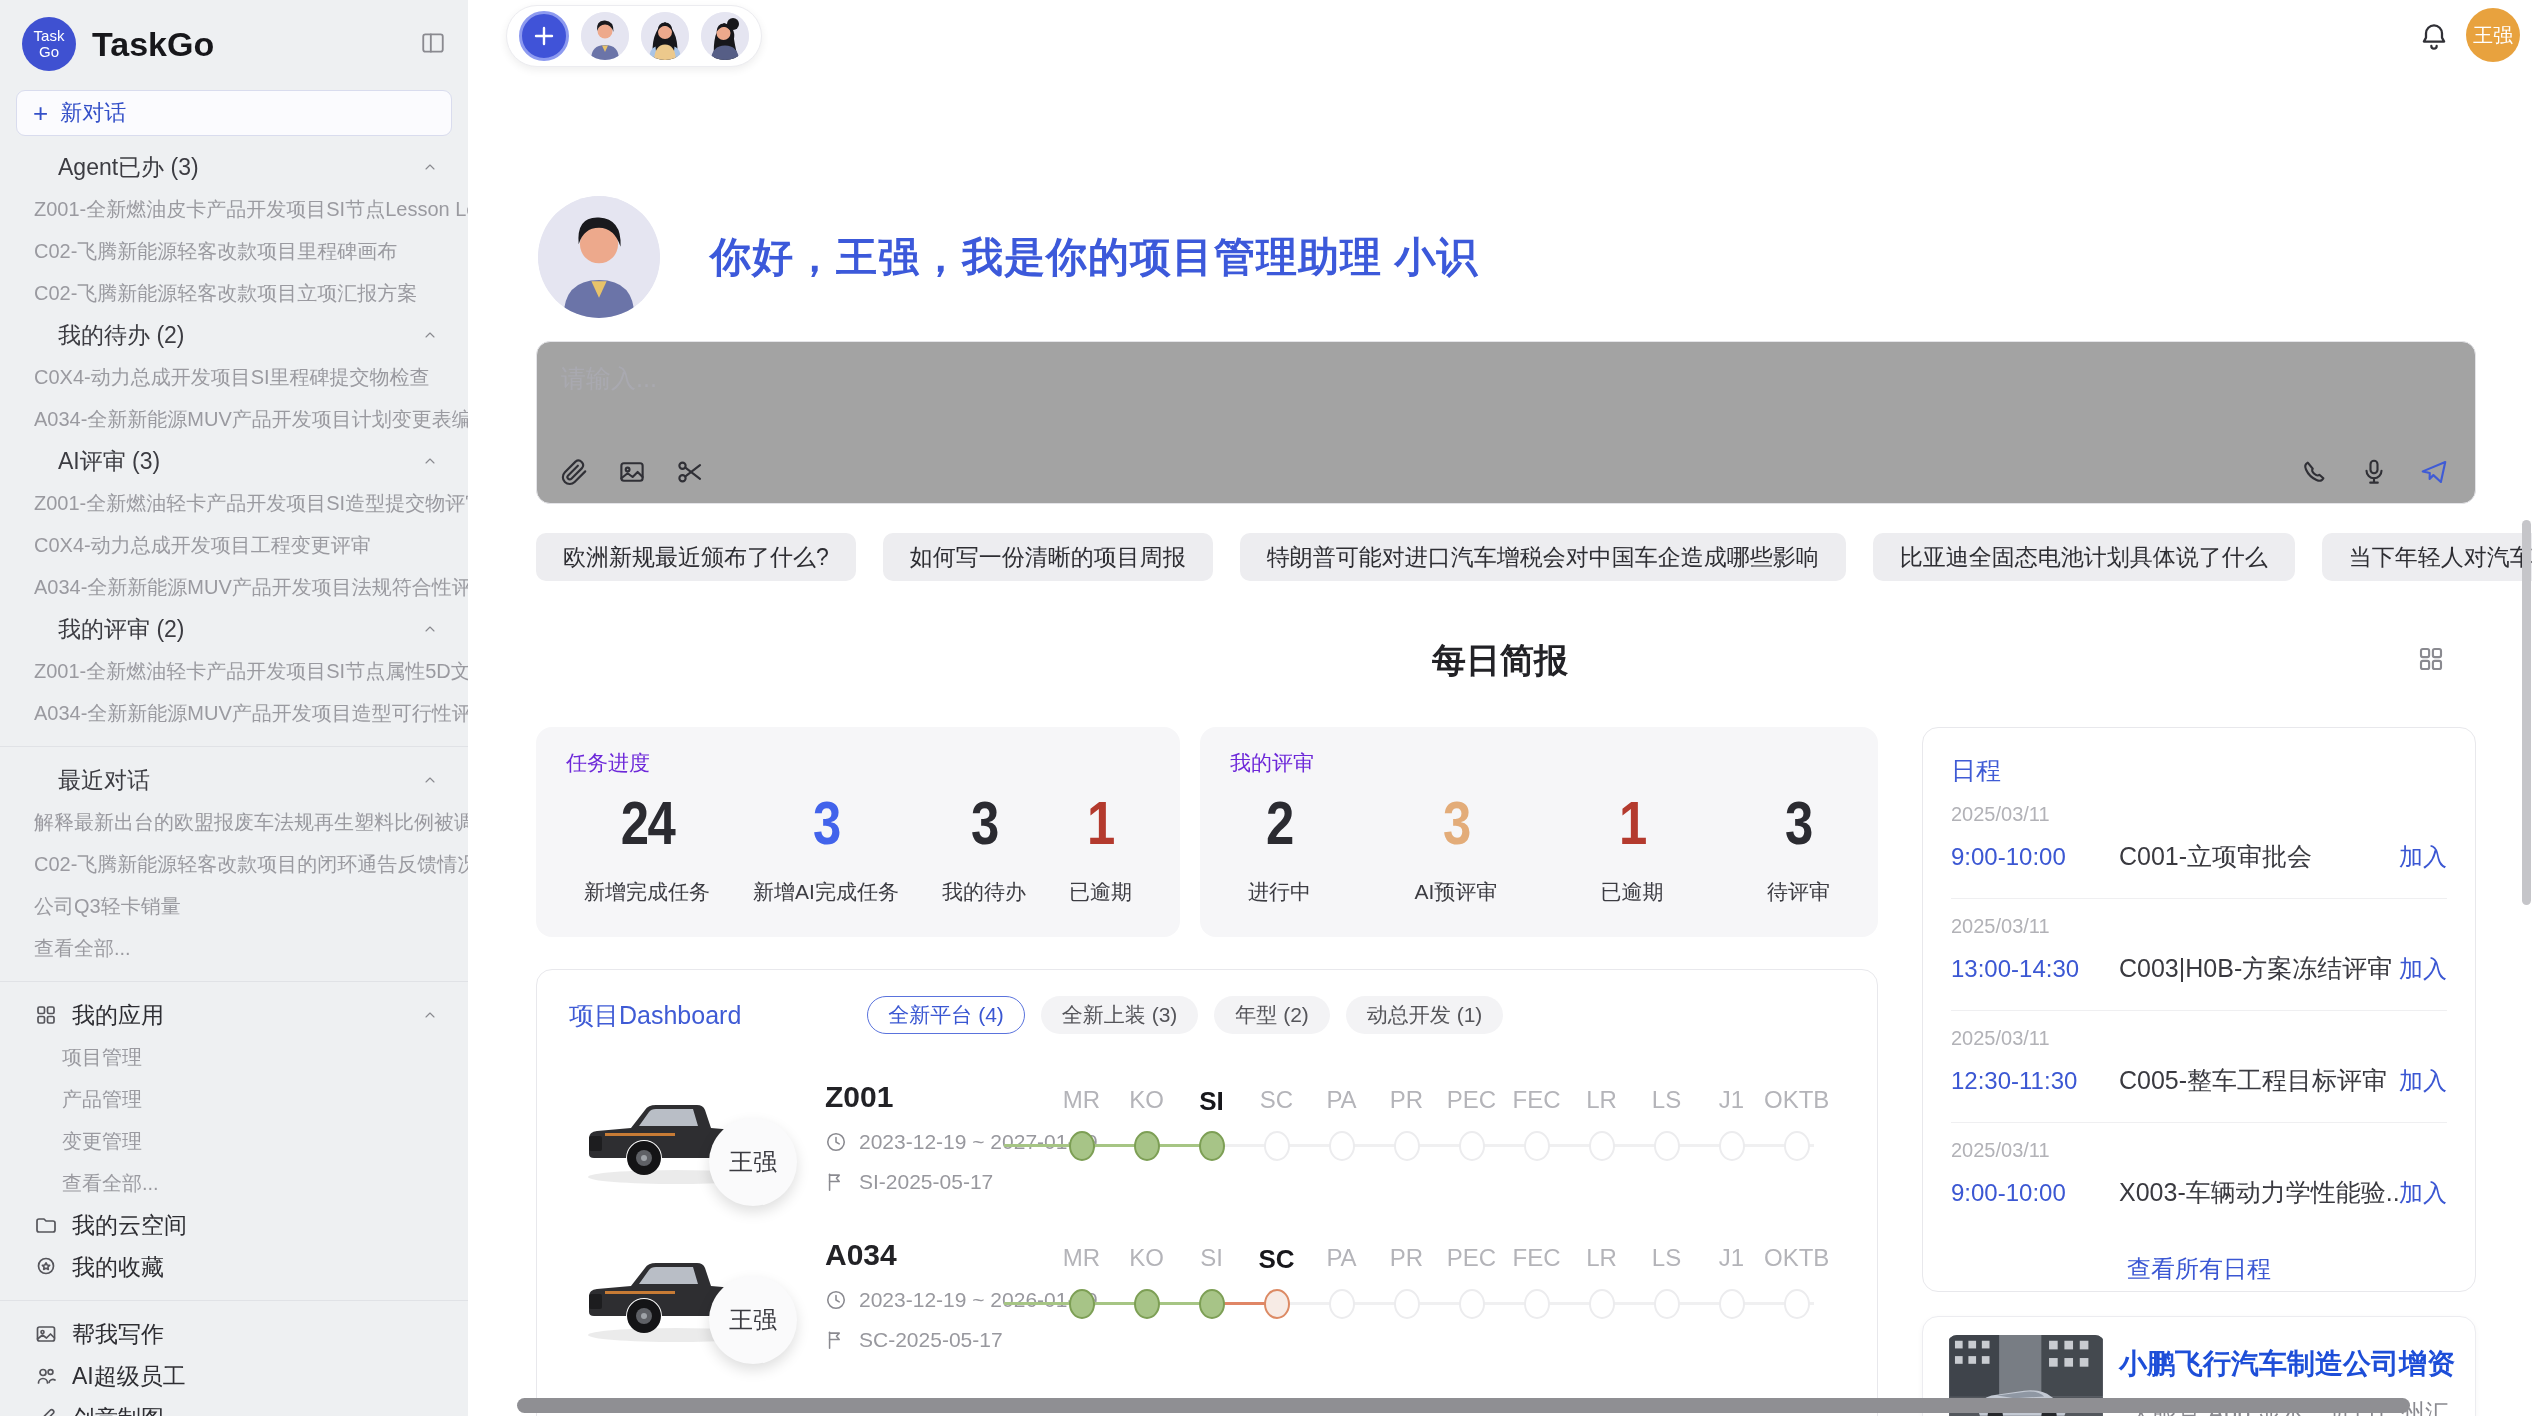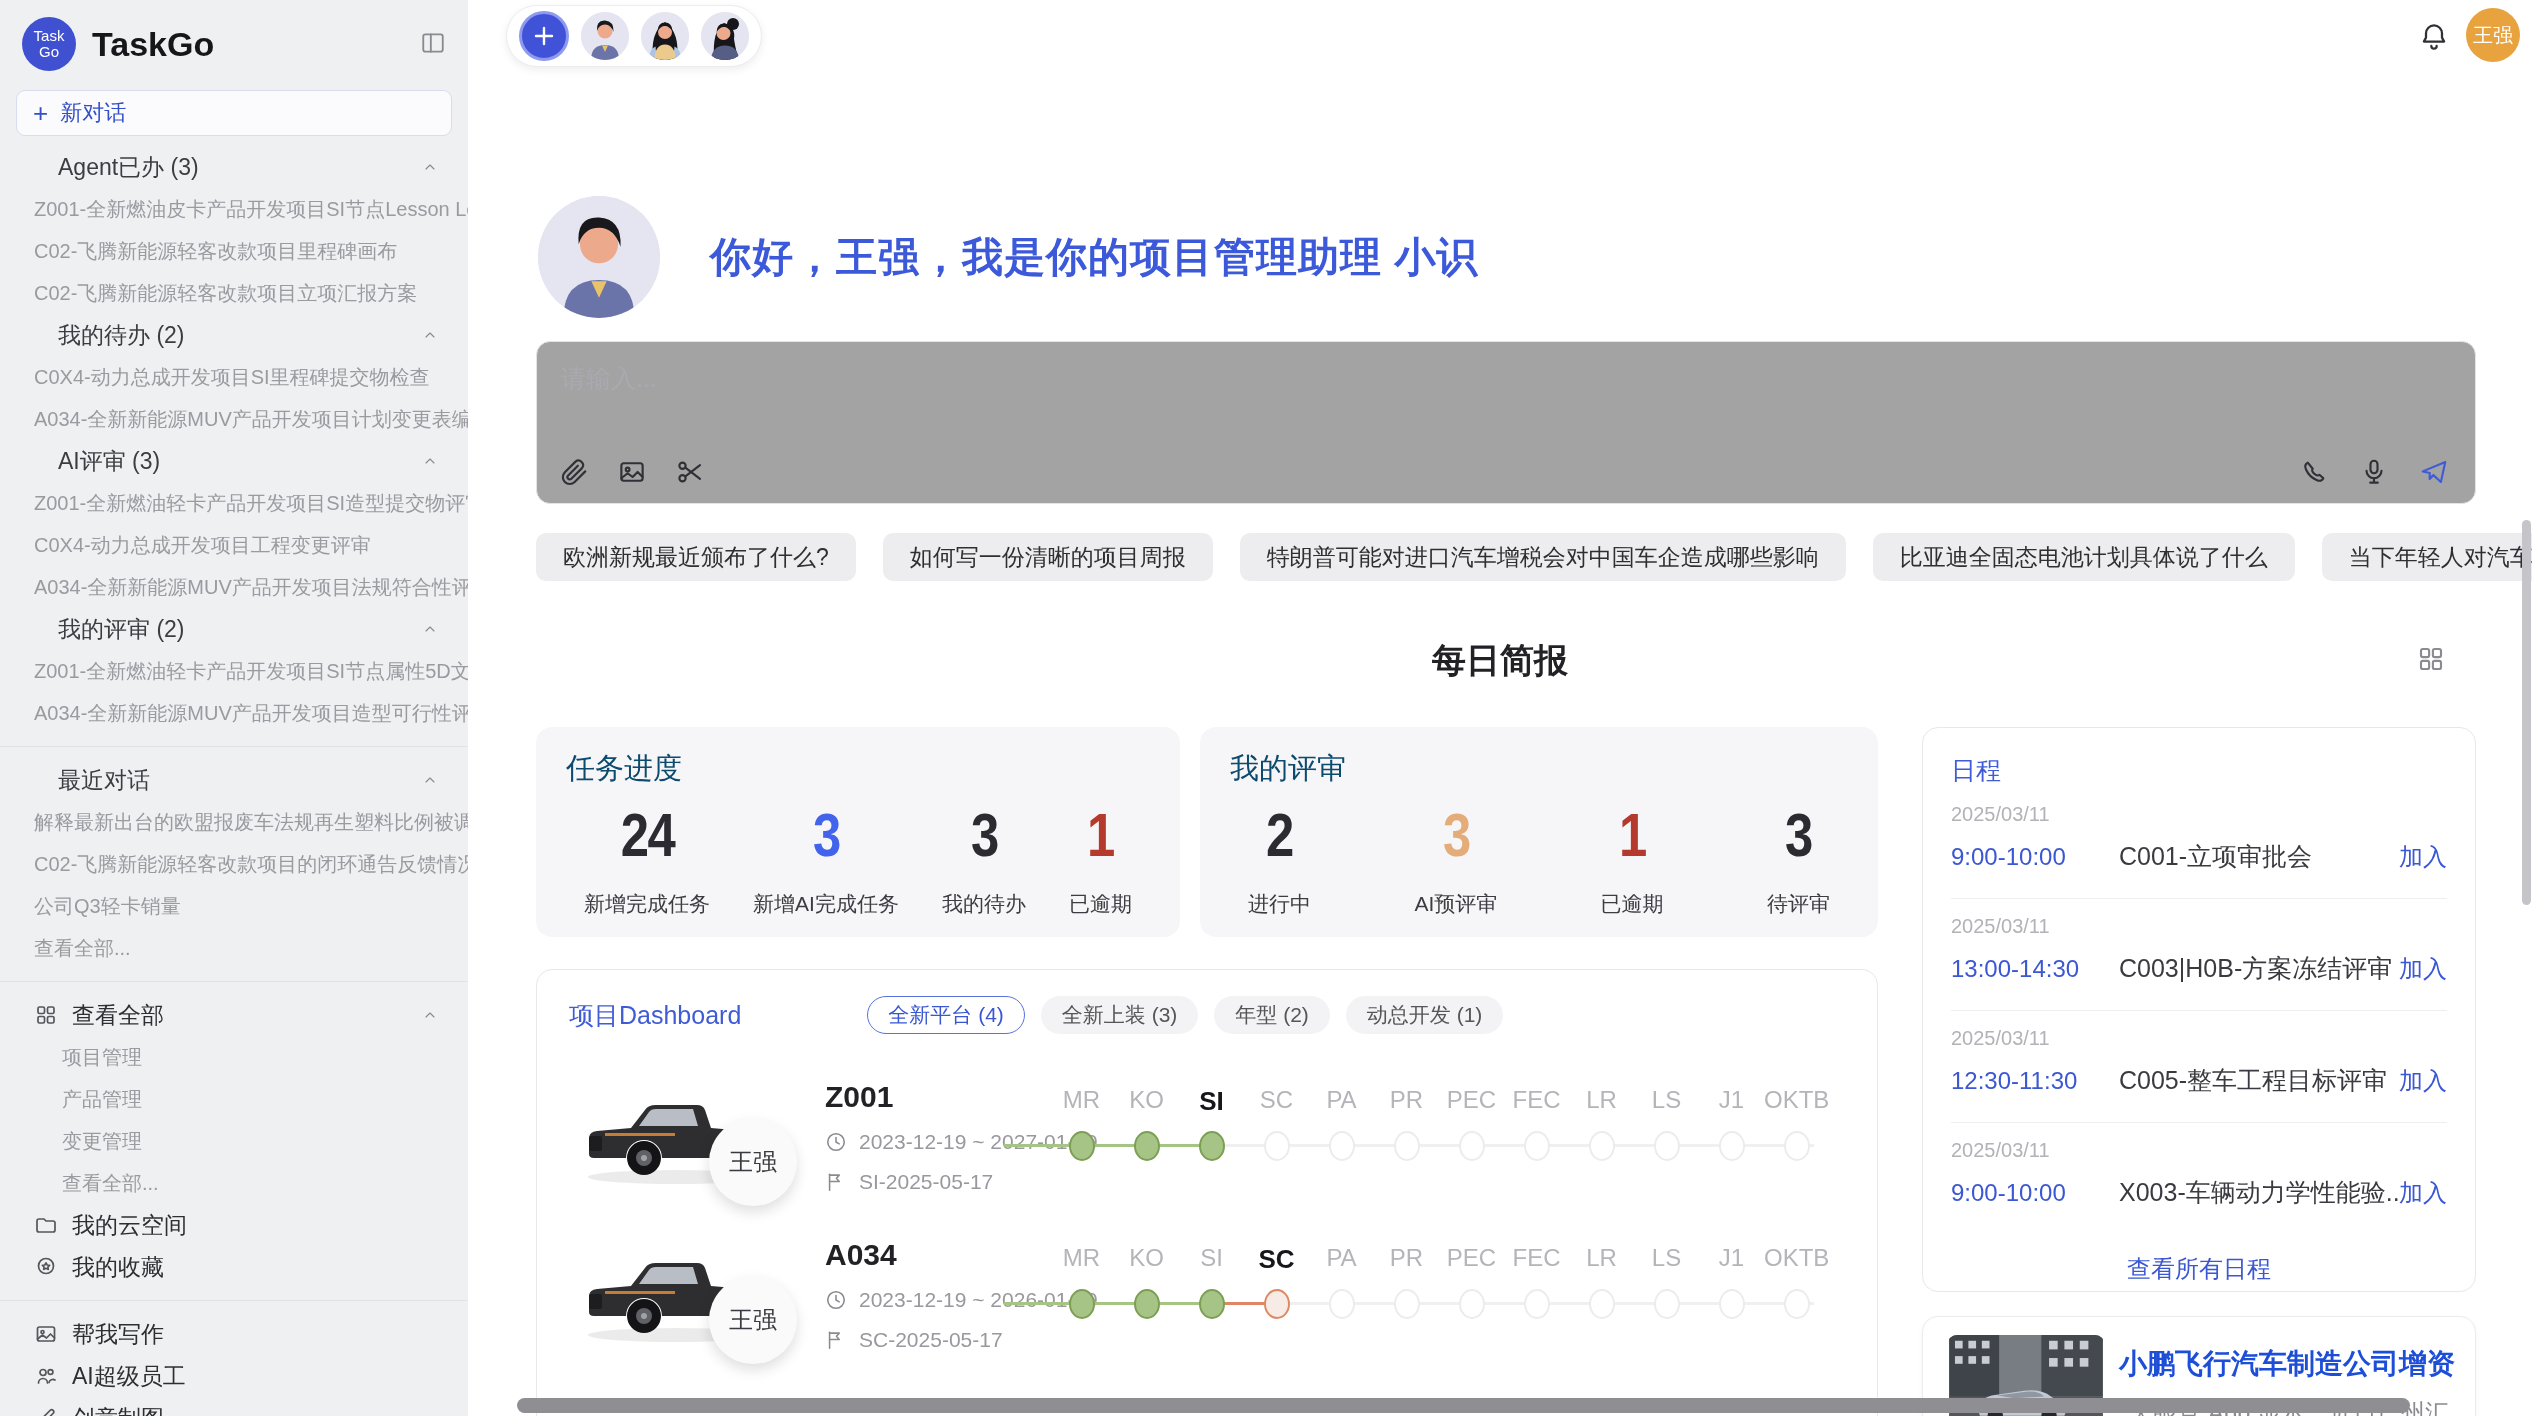--- a/index.html
+++ b/index.html
@@ -65,21 +65,21 @@
     padding:0 27px; font-size:23px; color:#2e2e33; cursor:pointer; white-space:nowrap; }
 
   .brief-title { position:absolute; left:0; top:638px; width:2064px; text-align:center;
     font-size:34px; font-weight:700; color:#222226; }
   .brief-grid-icon { position:absolute; left:1948px; top:644px; width:30px; height:30px; cursor:pointer; }
 
   .left-col { position:absolute; left:68px; top:727px; width:1342px; }
   .stats-row { display:flex; gap:20px; }
   .stat-card { height:210px; background:#f6f6f8; border-radius:16px; padding:22px 30px; }
   .stat-card.c1 { width:644px; } .stat-card.c2 { flex:1; }
-  .stat-card-title { font-size:29px; color:#0c4a6e; }
+  .stat-card-title { font-size:21px; color:#6d28d9; }
   .stat-items { display:flex; justify-content:space-between; padding:0 18px; margin-top:10px; }
   .stat { text-align:center; }
   .stat-num { font-size:62px; font-weight:600; display:inline-block; transform:scaleX(.82); letter-spacing:-2px; }
   .n-dark { color:#2b2b31; } .n-blue { color:#4263eb; } .n-orange { color:#e3ac79; } .n-red { color:#b43a2e; }
   .stat-label { font-size:21px; color:#3c3c42; margin-top:20px; }
 
   .dash-card { margin-top:32px; border:1px solid #e8e8ec; border-radius:16px; height:620px;
     position:relative; background:#fff; }
   .dash-head { display:flex; align-items:center; padding:26px 0 0 32px; }
   .dash-title { font-size:25px; color:#3f5bd5; }
@@ -211,21 +211,21 @@
 
     <div class="side-div"></div>
 
     <div class="side-row side-link">
       <svg width="24" height="24" viewBox="0 0 24 24">
         <rect class="ic" x="4" y="4" width="6.5" height="6.5" rx="1.5"></rect>
           <rect class="ic" x="13.5" y="4" width="6.5" height="6.5" rx="1.5"></rect>
         <rect class="ic" x="4" y="13.5" width="6.5" height="6.5" rx="1.5"></rect>
           <rect class="ic" x="13.5" y="13.5" width="6.5" height="6.5" rx="1.5"></rect>
       </svg>
-      <span>查看全部</span>
+      <span>我的应用</span>
       <svg class="chev" viewBox="0 0 24 24">
           <path class="ic ic-gray" d="M6 15 L12 9 L18 15"></path>
         </svg>
     </div>
     <div class="side-row side-item side-sub">项目管理</div>
     <div class="side-row side-item side-sub">产品管理</div>
     <div class="side-row side-item side-sub">变更管理</div>
     <div class="side-row side-item side-sub">查看全部...</div>
 
     <div class="side-row side-link">

